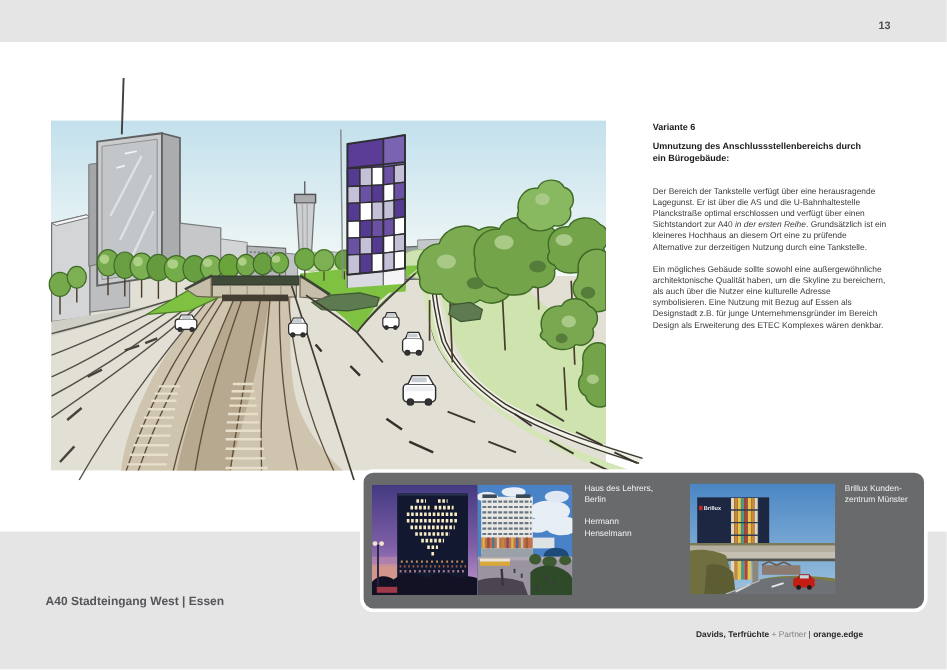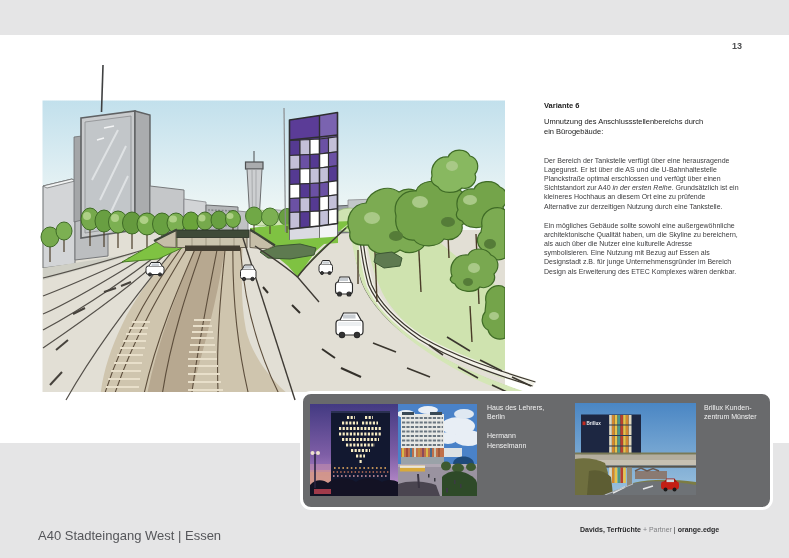--- a/index.html
+++ b/index.html
@@ -5,21 +5,21 @@
   html,body{margin:0;padding:0;}
   body{width:789px;height:558px;position:relative;background:#ffffff;
        font-family:"Liberation Sans",sans-serif;overflow:hidden;}
   .abs{position:absolute;}
 </style>
 </head>
 <body>
 
 <div class="abs" style="left:0;top:0;width:789px;height:35px;background:#e5e5e6;"></div>
 
-<div class="abs" style="left:732px;top:16px;width:20px;font-size:9px;font-weight:bold;color:#4d4e50;margin-top:25px;">13</div>
+<div class="abs" style="left:732px;top:16px;width:20px;font-size:9px;font-weight:bold;color:#4d4e50;">13</div>
 
 <svg class="abs" style="left:0;top:0;" width="789" height="558" viewBox="0 0 789 558">
   <defs>
     <linearGradient id="sky" x1="0" y1="0" x2="0" y2="1">
       <stop offset="0" stop-color="#c2e0ec"></stop>
       <stop offset="0.45" stop-color="#dcedf2"></stop>
       <stop offset="0.8" stop-color="#f0f7f5"></stop>
       <stop offset="1" stop-color="#f9fbf7"></stop>
     </linearGradient>
     <clipPath id="sketchclip">
@@ -371,21 +371,21 @@
     <path d="M340,320 L343.5,313 L357,313 L361,320" fill="#ffffff"></path>
     <rect x="343" y="314.5" width="12.5" height="4" fill="#c8cdd2" stroke="none"></rect>
     <rect x="338" y="322" width="23" height="4" fill="#eceff1" stroke="none"></rect>
     <circle cx="342" cy="335" r="2.6" fill="#333"></circle>
       <circle cx="357" cy="335" r="2.6" fill="#333"></circle>
   </g>
 </svg>
 
 <div class="abs" style="left:544px;top:101px;font-size:7.5px;font-weight:bold;color:#1a1a1a;">Variante 6</div>
 
-<div class="abs" style="left:544px;top:116.5px;font-size:7.5px;font-weight:normal;color:#1a1a1a;line-height:10.6px;">Umnutzung des Anschlussstellenbereichs durch<br>ein Bürogebäude:</div>
+<div class="abs" style="left:544px;top:116.5px;font-size:7.5px;font-weight:bold;color:#1a1a1a;line-height:10.6px;">Umnutzung des Anschlussstellenbereichs durch<br>ein Bürogebäude:</div>
 
 <div class="abs" style="left:544px;top:155.5px;font-size:7px;color:#3c3c3e;line-height:9.2px;">Der Bereich der Tankstelle verfügt über eine herausragende<br>Lagegunst. Er ist über die AS und die U-Bahnhaltestelle<br>Planckstraße optimal erschlossen und verfügt über einen<br>Sichtstandort zur A40 <i>in der ersten Reihe</i>. Grundsätzlich ist ein<br>kleineres Hochhaus an diesem Ort eine zu prüfende<br>Alternative zur derzeitigen Nutzung durch eine Tankstelle.</div>
 
 <div class="abs" style="left:544px;top:220.5px;font-size:7px;color:#3c3c3e;line-height:9.2px;">Ein mögliches Gebäude sollte sowohl eine außergewöhnliche<br>architektonische Qualität haben, um die Skyline zu bereichern,<br>als auch über die Nutzer eine kulturelle Adresse<br>symbolisieren. Eine Nutzung mit Bezug auf Essen als<br>Designstadt z.B. für junge Unternehmensgründer im Bereich<br>Design als Erweiterung des ETEC Komplexes wären denkbar.</div>
 
 <div class="abs" style="left:0;top:443px;width:789px;height:115px;background:#e5e5e6;"></div>
 
 <div class="abs" style="left:299.6px;top:391px;width:467.6px;height:112.8px;background:#696a6c;border:3px solid #ffffff;border-radius:11px;"></div>
 
 <svg class="abs" style="left:310px;top:404px;" width="88" height="92" viewBox="0 0 88 92">
@@ -570,15 +570,15 @@
     <rect x="86" y="78.5" width="18" height="8" rx="2.4" fill="#c41e14"></rect>
     <path d="M89,79 L91.5,75.5 L99.5,75.5 L102,79" fill="#a01810"></path>
     <rect x="91.5" y="76.3" width="7.5" height="2.8" fill="#c8d2da"></rect>
     <circle cx="90.5" cy="86.5" r="2" fill="#1a1a1a"></circle>
       <circle cx="99.5" cy="86.5" r="2" fill="#1a1a1a"></circle>
   </g>
 </svg>
 
 <div class="abs" style="left:704px;top:403px;font-size:7px;color:#f2f2f2;line-height:9.4px;">Brillux Kunden-<br>zentrum Münster</div>
 
-<div class="abs" style="left:38px;top:528px;font-size:13px;font-weight:normal;color:#55565a;">A40 Stadteingang West | Essen</div>
+<div class="abs" style="left:38px;top:496px;font-size:10px;font-weight:bold;color:#55565a;">A40 Stadteingang West | Essen</div>
 
 <div class="abs" style="left:580px;top:526px;font-size:7px;color:#2a2a2c;"><b>Davids, Terfrüchte</b> <span style="color:#808184;">+ Partner</span> | <b>orange.edge</b></div>
 
 </body></html>

